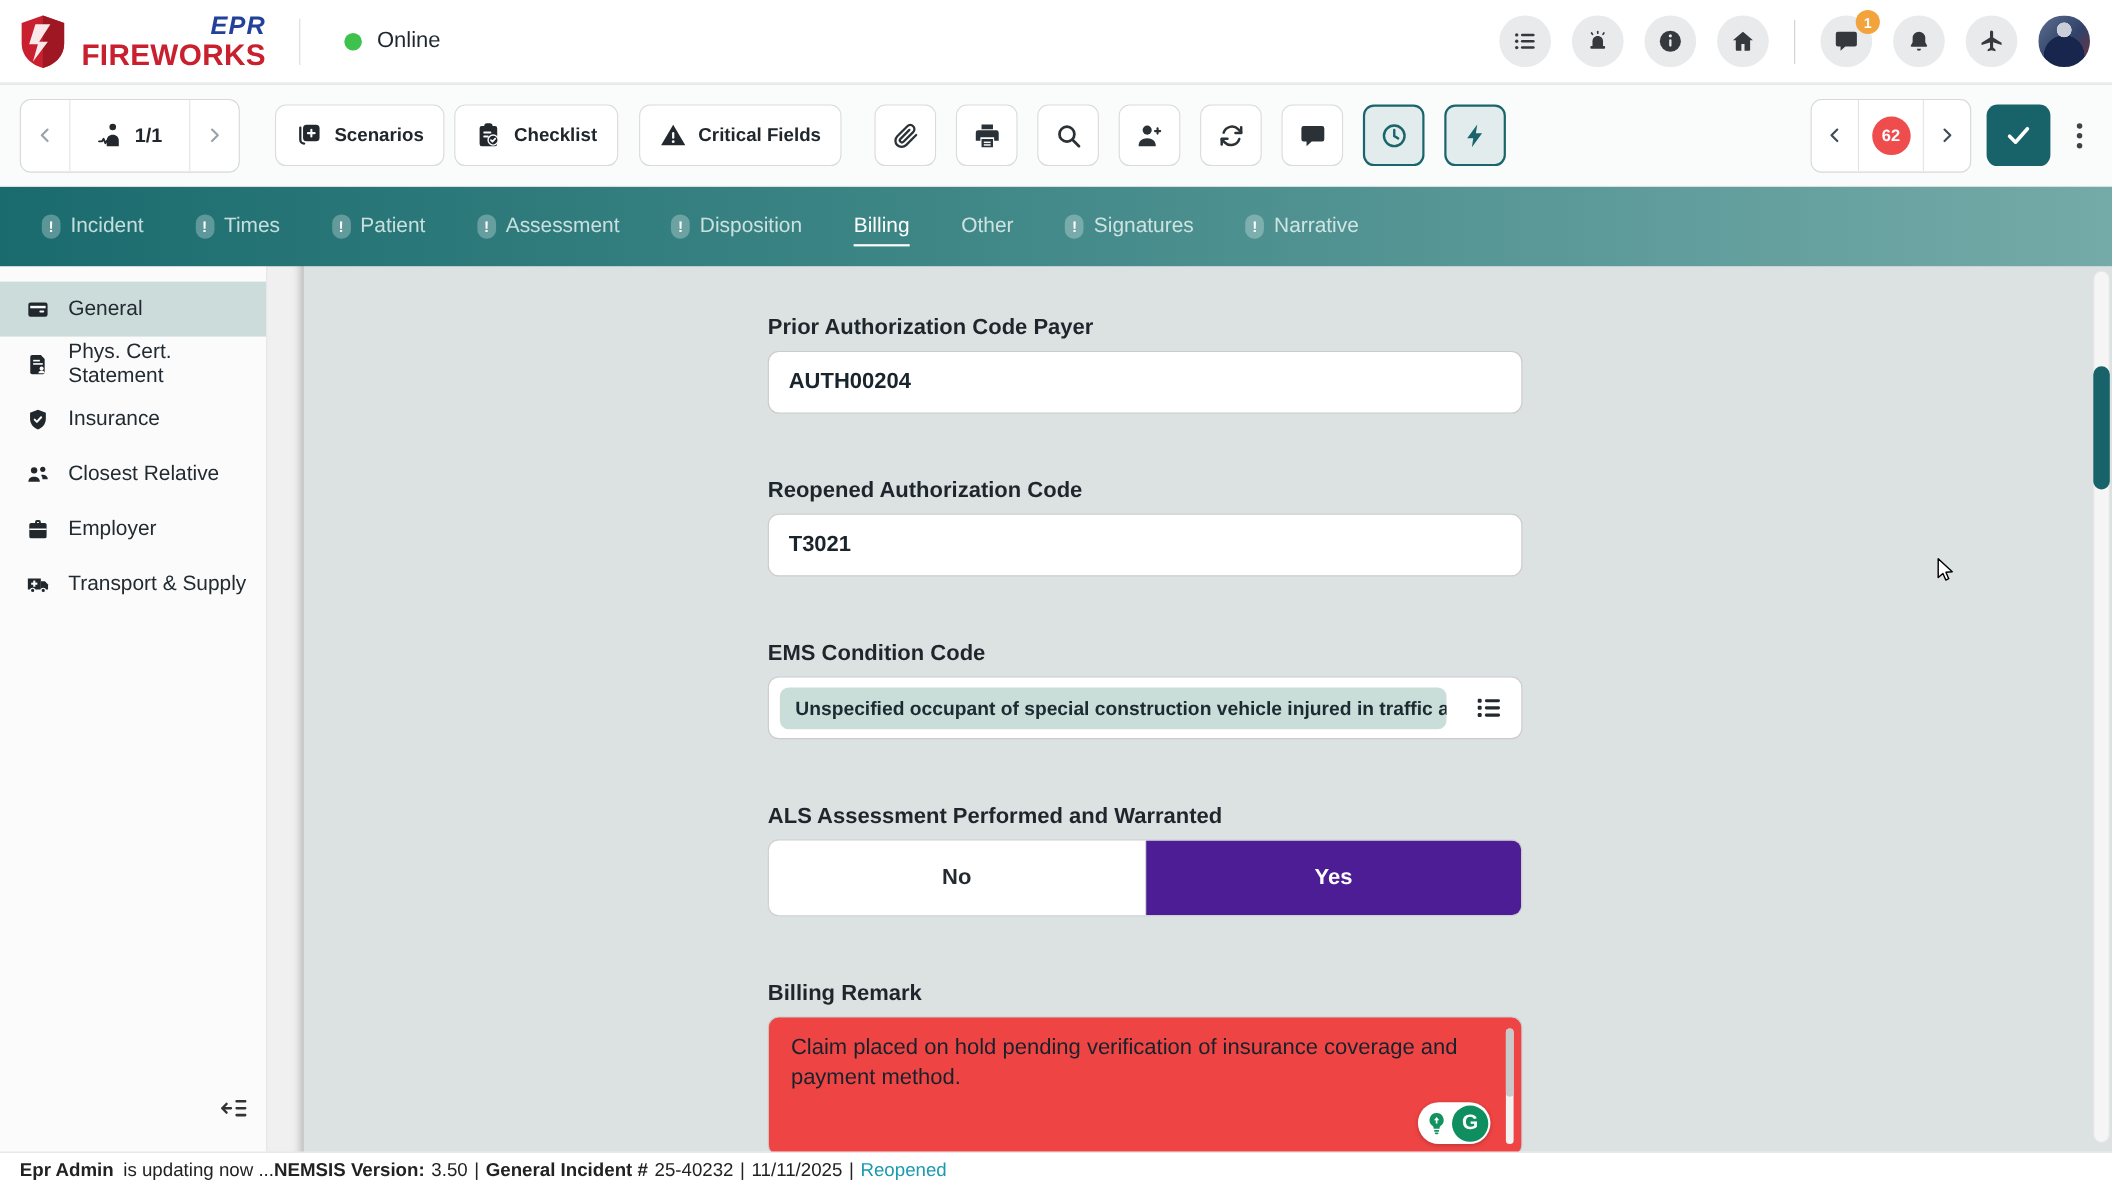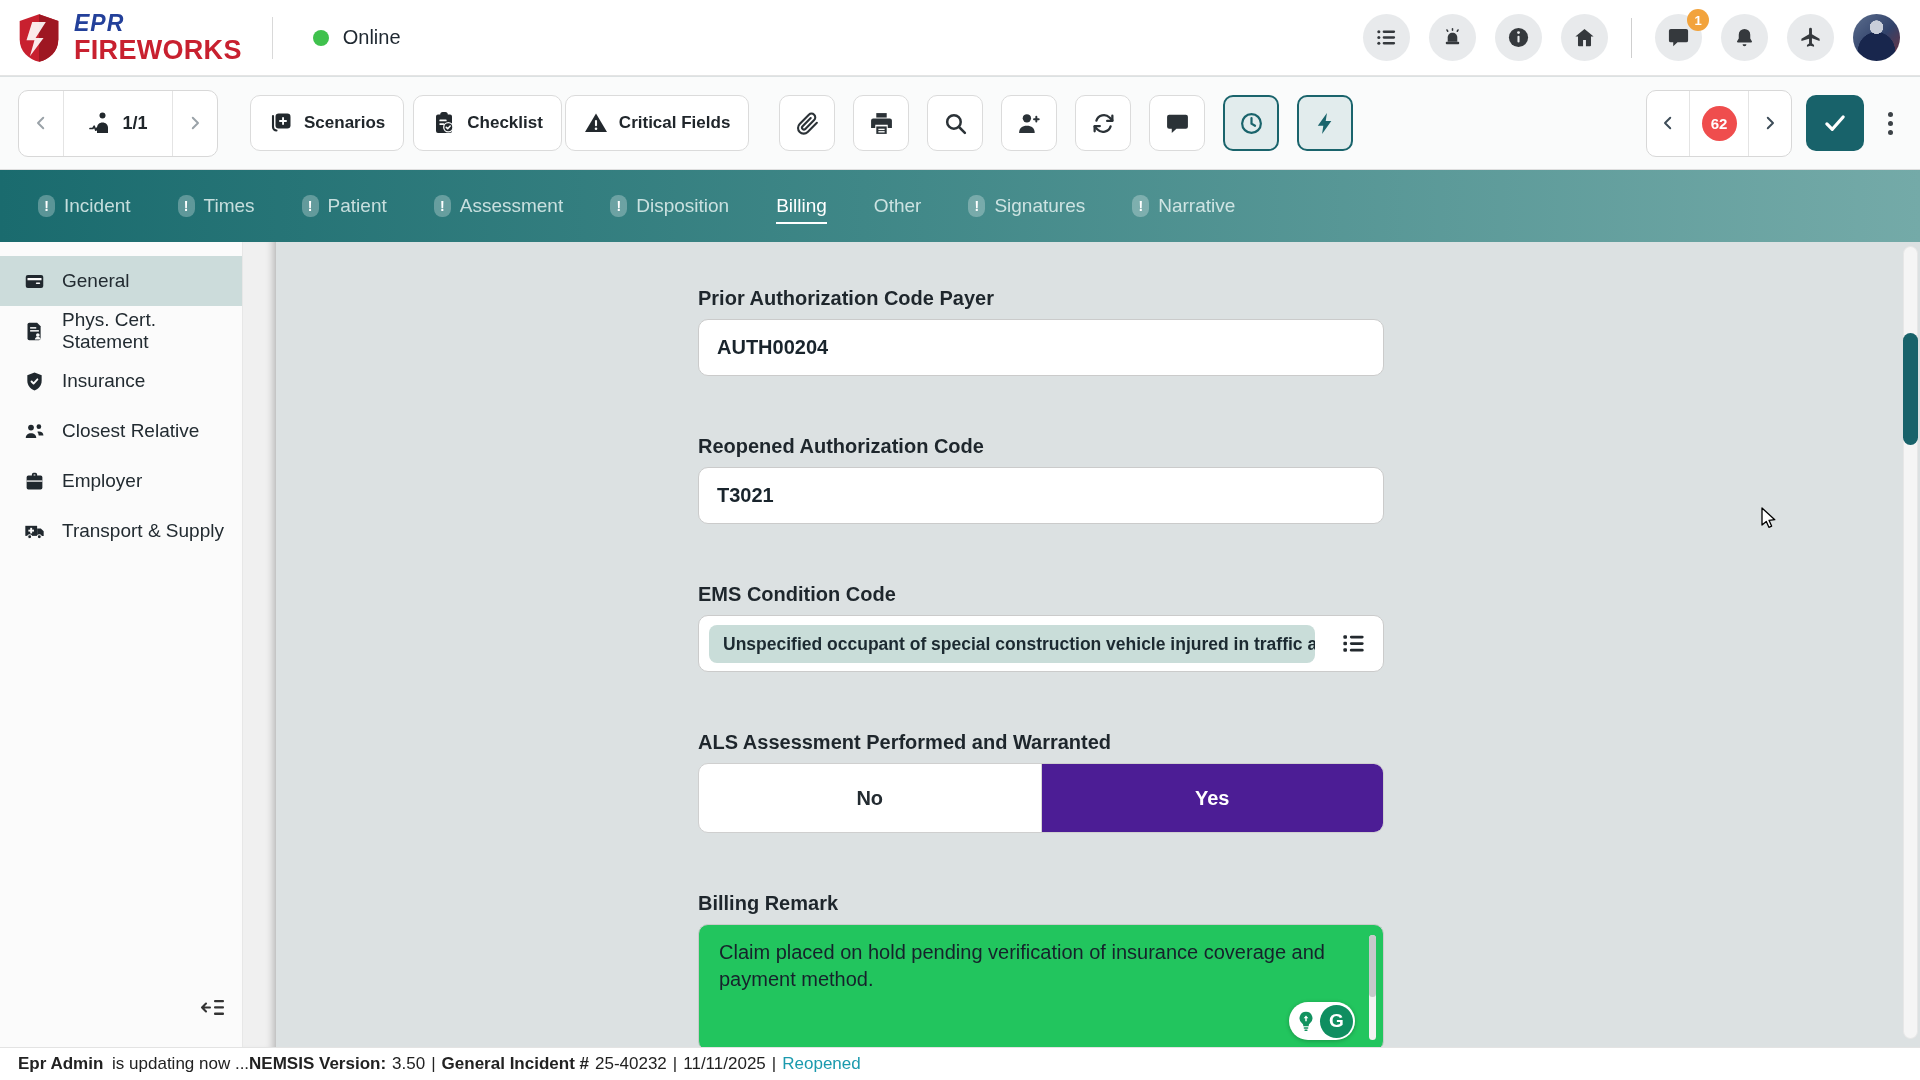--- a/index.html
+++ b/index.html
@@ -5,21 +5,21 @@
 <style>
   html,body{margin:0;padding:0;width:1920px;height:1080px;overflow:hidden;
     font-family:"Liberation Sans",sans-serif;background:#dce1e2;-webkit-font-smoothing:antialiased;}
   *{box-sizing:border-box;}
   svg{display:block;}
 
   
   .header{position:absolute;top:0;left:0;right:0;height:76px;background:#fff;
     border-bottom:1px solid #e4e4e4;display:flex;align-items:center;z-index:5;}
   .logo{display:flex;align-items:center;gap:12px;padding-left:16px;}
-  .logo-text{display:flex;flex-direction:column;}
+  .logo-text{display:flex;flex-direction:column;align-items:flex-end;}
   .logo-l1{font-style:italic;font-weight:800;font-size:23px;color:#23409a;letter-spacing:1px;line-height:1;}
   .logo-l2{font-weight:800;font-size:27px;color:#c8202f;letter-spacing:.3px;line-height:1;margin-top:2px;}
   .hdr-divider{width:1px;height:42px;background:#d9d9d9;margin:0 40px 0 30px;}
   .online{display:flex;align-items:center;gap:14px;font-size:20px;color:#1e2730;font-weight:500;}
   .online-dot{width:16px;height:16px;border-radius:50%;background:#3fc14d;}
   .header-icons{margin-left:auto;display:flex;align-items:center;gap:19px;padding-right:20px;}
   .hbtn{width:47px;height:47px;border-radius:50%;background:#e8eaec;display:flex;align-items:center;
     justify-content:center;color:#35393d;position:relative;flex:none;}
   .hbtn svg{width:23px;height:23px;}
   .hdr-divider2{width:1px;height:40px;background:#cfcfcf;margin:0 4px;}
@@ -94,21 +94,21 @@
     align-items:center;justify-content:space-between;padding:0 16px 0 10px;}
   .chip{height:38px;line-height:38px;background:#c9ddd9;border-radius:8px;padding:0 14px;
     font-size:17.5px;font-weight:700;color:#1c2a31;white-space:nowrap;overflow:hidden;max-width:606px;}
   .lookup-icon{color:#23292e;}
   .lookup-icon svg{width:27px;height:27px;}
   .toggle{display:flex;height:70px;border:1px solid #cfcfcf;border-radius:10px;overflow:hidden;background:#fff;}
   .opt{flex:1;display:flex;align-items:center;justify-content:center;font-size:20px;font-weight:700;color:#232b31;}
   .opt.first{border-right:1px solid #d6d6d6;}
   .opt.selected{background:#4c1d95;color:#fff;border:none;}
   .fgroup.last{margin-top:8px;margin-bottom:0;}
-  .remark{position:relative;background:#22c55e;border:1px solid #cbcbcb;border-radius:10px;height:127px;
+  .remark{position:relative;background:#ef4444;border:1px solid #cbcbcb;border-radius:10px;height:127px;
     padding:14px 44px 14px 20px;font-size:20px;line-height:1.36;font-weight:500;color:#16222b;}
   .area-scroll{position:absolute;right:7px;top:10px;bottom:10px;width:7px;border-radius:4px;background:#f2f2f2;}
   .area-thumb{position:absolute;top:0;left:0;width:7px;height:62px;border-radius:4px;background:#c7c9cb;}
   .gram{position:absolute;right:28px;bottom:10px;height:38px;background:#fff;border-radius:19px;
     box-shadow:0 1px 4px rgba(0,0,0,.25);display:flex;align-items:center;padding:2px 2px 2px 6px;gap:3px;}
   .gram-bulb svg{width:22px;height:22px;}
   .gram-g{width:33px;height:33px;border-radius:50%;background:#0f8e60;color:#fff;font-weight:800;
     font-size:19px;display:flex;align-items:center;justify-content:center;}
   .gram-g::before{content:"G";}
 
@@ -238,21 +238,21 @@
   <div class="tbtn" style="margin-left:9px;">
     <svg viewBox="0 0 24 24">
       <path d="M8.2 3.5A2.5 2.5 0 0 1 10.7 1h2.6a2.5 2.5 0 0 1 2.5 2.5H18a2 2 0 0 1 2 2V20a2 2 0 0 1-2 2H6a2 2 0 0 1-2-2V5.5a2 2 0 0 1 2-2z" fill="currentColor"></path>
       <rect x="7.3" y="8.6" width="7.4" height="1.7" rx=".85" fill="#fafbfb"></rect>
       <rect x="7.3" y="12.2" width="5" height="1.7" rx=".85" fill="#fafbfb"></rect>
       <circle cx="16.3" cy="16.3" r="4.6" fill="currentColor" stroke="#fafbfb" stroke-width="1.3"></circle>
       <path d="M14.3 16.4l1.4 1.4 2.5-2.8" stroke="#fafbfb" fill="none" stroke-width="1.6" stroke-linecap="round" stroke-linejoin="round"></path>
     </svg>
     <span>Checklist</span>
   </div>
-  <div class="tbtn" style="margin-left:3px;">
+  <div class="tbtn" style="margin-left:19px;">
     <svg viewBox="0 0 24 24">
       <path d="M12 2.5L23 21H1z" fill="currentColor"></path>
       <rect x="10.95" y="9" width="2.1" height="6.2" rx="1.05" fill="#fafbfb"></rect>
       <circle cx="12" cy="17.8" r="1.3" fill="#fafbfb"></circle>
     </svg>
     <span>Critical Fields</span>
   </div>
 
   <div class="icon-row">
     <div class="ibtn">

